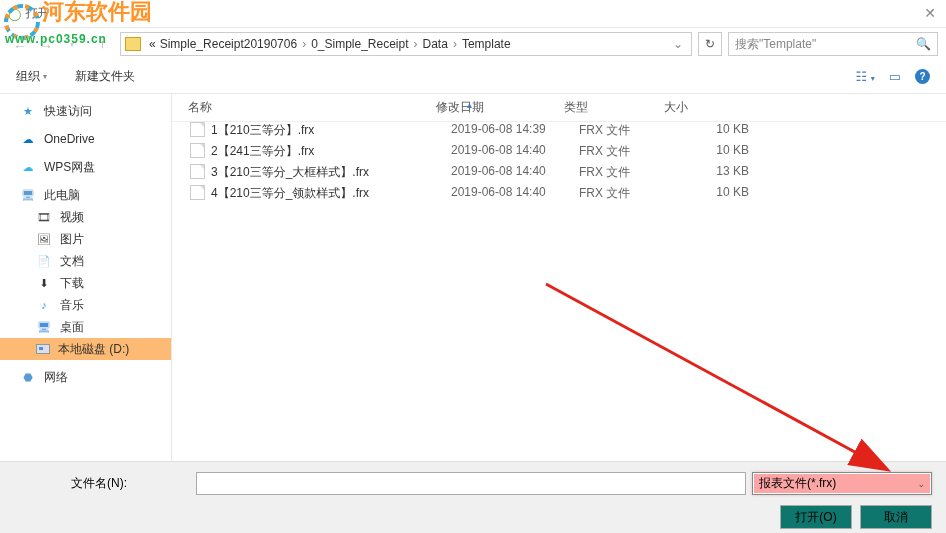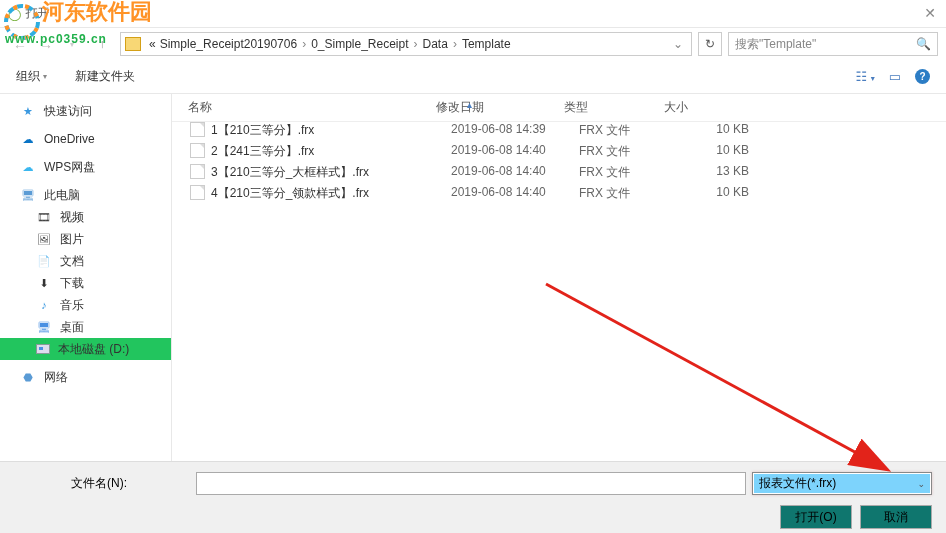--- a/index.html
+++ b/index.html
@@ -37,21 +37,21 @@
 .help-ico { width: 15px; height: 15px; border-radius: 50%; background: #2c7dc5; color: #fff; display: inline-flex; align-items: center; justify-content: center; font-size: 10px; font-weight: bold; }
 
 
 .main { display: flex; height: 368px; }
 
 
 .sidebar { width: 172px; border-right: 1px solid #e8e8e8; padding: 6px 0; font-size: 12px; overflow: hidden; }
 .side-item { display: flex; align-items: center; height: 22px; padding: 0 10px 0 20px; gap: 8px; color: #333; cursor: pointer; }
 .side-item.child { padding-left: 36px; }
 .side-item .ico { width: 16px; height: 16px; display: inline-flex; align-items: center; justify-content: center; font-size: 11px; }
-.side-item.selected { background: #22c55e; }
+.side-item.selected { background: #fdba74; }
 .side-item .star { color: #3b99e0; } .side-item .cloud { color: #0a74c5; }
 .side-item .cloud2 { color: #3bb7ef; } .side-item .pc { color: #5a9bd5; }
 .side-item .drive-ico { width: 14px; height: 10px; background: #dde; border: 1px solid #899; position: relative; }
 .side-item .drive-ico::after { content: ""; position: absolute; top: 2px; left: 2px; width: 4px; height: 3px; background: #4a90e2; }
 .side-item .net { color: #5a9bd5; }
 
 
 .filepane { flex: 1; position: relative; }
 .list-header { display: flex; height: 28px; align-items: center; border-bottom: 1px solid #eee; font-size: 12px; color: #555; padding-left: 10px; position: relative; }
 .lh-col { border-right: 1px solid transparent; padding: 0 6px; }
@@ -63,21 +63,21 @@
 .fr-name { width: 240px; } .fr-date { width: 128px; color: #666; } .fr-type { width: 100px; color: #666; } .fr-size { width: 100px; text-align: right; color: #666; padding-right: 30px; }
 
 
 .arrow-svg { position: absolute; top: 180px; right: 40px; z-index: 40; pointer-events: none; }
 
 
 .bottom { position: absolute; bottom: 0; left: 0; right: 0; height: 72px; background: #f0f0f0; border-top: 1px solid #ddd; padding: 10px 14px 8px 14px; }
 .filename-row { display: flex; align-items: center; gap: 6px; font-size: 12px; margin-bottom: 10px; }
 .filename-row label { width: 176px; text-align: center; padding-right: 6px; }
 .filename-input { flex: 1; height: 23px; border: 1px solid #aaa; background: #fff; padding: 0 4px; }
-.filetype-select { width: 180px; height: 23px; border: 1px solid #888; background: #7dd3fc; font-size: 12px; padding: 0 6px; display: flex; align-items: center; justify-content: space-between; box-shadow: inset 0 0 0 1px #fff, 0 0 3px rgba(150,0,0,0.2); }
+.filetype-select { width: 180px; height: 23px; border: 1px solid #888; background: #fca5a5; font-size: 12px; padding: 0 6px; display: flex; align-items: center; justify-content: space-between; box-shadow: inset 0 0 0 1px #fff, 0 0 3px rgba(150,0,0,0.2); }
 .buttons-row { display: flex; justify-content: flex-end; gap: 8px; }
 .btn { width: 72px; height: 24px; border: 1px solid #aaa; background: #0f766e; font-size: 12px; cursor: pointer; }
 </style>
 </head>
 <body>
 
 <svg class="wm-circle" viewBox="0 0 40 40">
     <circle cx="20" cy="20" r="16" fill="none" stroke="#2faee0" stroke-width="4" stroke-dasharray="6 4"></circle>
     <circle cx="20" cy="20" r="16" fill="none" stroke="#ff9326" stroke-width="4" stroke-dasharray="4 8" stroke-dashoffset="6"></circle>
   </svg>

